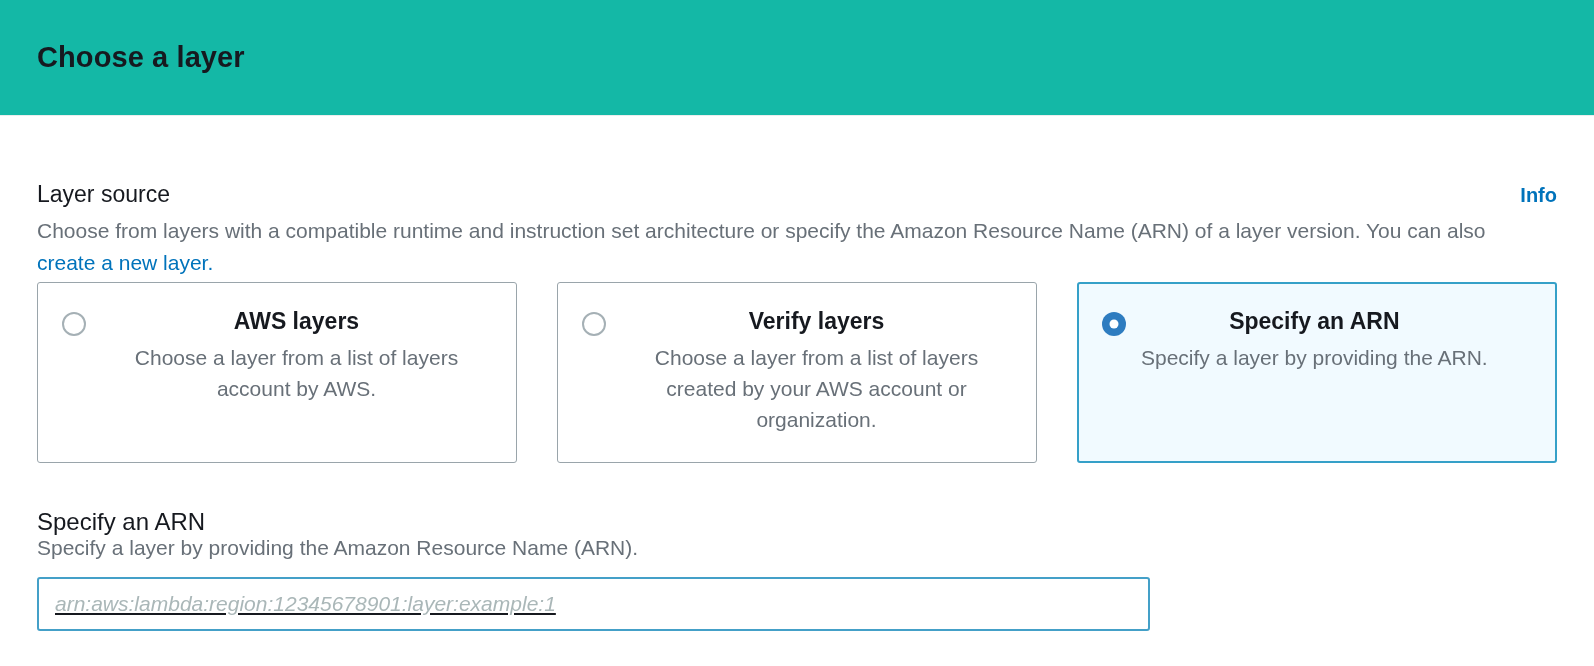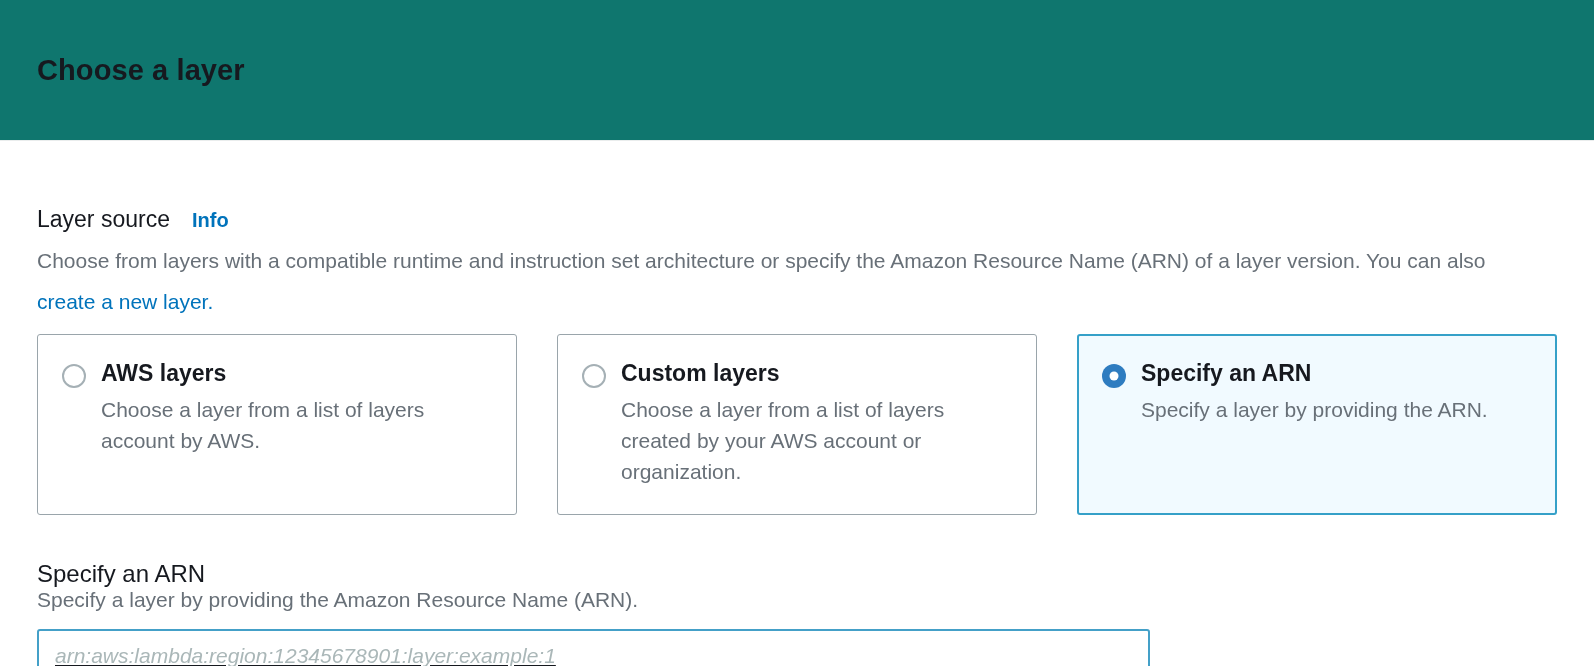--- a/index.html
+++ b/index.html
@@ -6,22 +6,22 @@
   html, body {
     width: 1594px; height: 666px;
     background: #ffffff;
     font-family: "Liberation Sans", sans-serif;
     color: #16191f;
     overflow: hidden;
   }
 
   
   .page-header {
-    height: 141px;
-    background: #0f766e;
+    height: 116px;
+    background: #14b8a6;
     border-bottom: 1px solid #eaeded;
     display: flex;
     align-items: center;
     padding: 0 37px;
   }
   .page-header h1 {
     font-size: 29px;
     font-weight: 700;
     color: #16191f;
     letter-spacing: 0.1px;
@@ -30,52 +30,54 @@
   
   .main {
     padding: 0 37px;
   }
 
   .field-label-row {
     margin-top: 39px;
     display: flex;
     align-items: baseline;
     gap: 22px;
+    justify-content: space-between;
   }
   .field-label {
     font-size: 23px;
     font-weight: 400;
     color: #16191f;
   }
   .info-link {
     font-size: 20px;
     font-weight: 700;
     color: #0073bb;
     text-decoration: none;
     cursor: pointer;
     margin-top: 29px;
   }
   .field-desc {
     margin-top: 7px;
     max-width: 1468px;
     font-size: 21px;
-    line-height: 41px;
+    line-height: 32px;
     color: #687078;
   }
   .inline-link {
     color: #0073bb;
     text-decoration: none;
     cursor: pointer;
   }
 
   
   .tiles {
-    margin-top: 12px;
+    margin-top: 3px;
     display: flex;
     gap: 40px;
+    text-align: center;
   }
   .tile {
     flex: 1;
     height: 181px;
     background: #ffffff;
     border: 1px solid #9aa5ab;
     border-radius: 3px;
     padding: 25px 24px;
     display: flex;
     align-items: flex-start;
@@ -193,21 +195,21 @@
       <span class="radio"></span>
       <span>
         <div class="tile-title">AWS layers</div>
         <div class="tile-desc">Choose a layer from a list of layers account by AWS.</div>
       </span>
     </div>
 
     <div class="tile">
       <span class="radio"></span>
       <span>
-        <div class="tile-title">Custom layers</div>
+        <div class="tile-title">Verify layers</div>
         <div class="tile-desc">Choose a layer from a list of layers created by your AWS account or organization.</div>
       </span>
     </div>
 
     <div class="tile selected">
       <span class="radio"></span>
       <span>
         <div class="tile-title">Specify an ARN</div>
         <div class="tile-desc">Specify a layer by providing the ARN.</div>
       </span>

